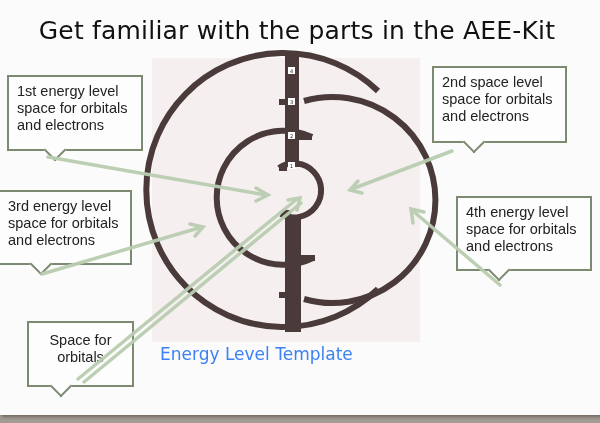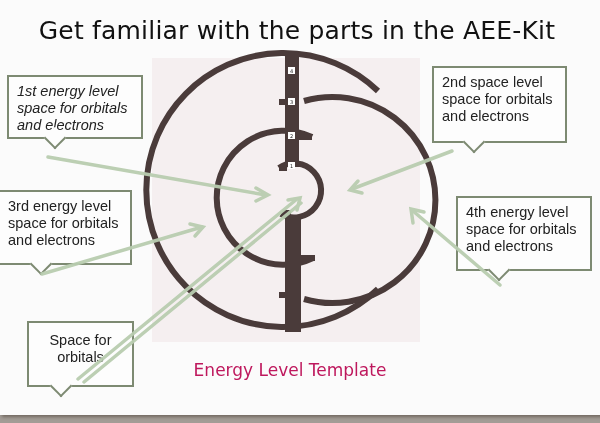--- a/index.html
+++ b/index.html
@@ -2,22 +2,22 @@
 <html><head>
 <meta charset="utf-8">
 <style>
   html, body { margin: 0; padding: 0; }
   body { width: 600px; height: 423px; background: #a39c96; position: relative; overflow: hidden; }
   .slide { position: absolute; left: 0; top: 0; width: 594px; height: 415px; background: #fbfbfb;
            box-shadow: 2px 2px 3px rgba(80,70,60,0.6); overflow: hidden; padding-left: 8px; }
   .title { position: absolute; left: 0; top: 16px; width: 594px; text-align: center;
            font-family: "DejaVu Sans", sans-serif; font-size: 25px; color: #111; letter-spacing: 0.2px; }
   .photo { position: absolute; left: 152px; top: 58px; width: 268px; height: 284px; background: #f5eff0; }
-  .caption { position: absolute; left: 160px; top: 360px; width: 260px; text-align: center;
-             font-family: "DejaVu Sans", sans-serif; font-size: 17px; color: #be185d; }
+  .caption { position: absolute; left: 160px; top: 344px; width: 260px; 
+             font-family: "DejaVu Sans", sans-serif; font-size: 17px; color: #3b82f6; }
   .callout { position: absolute; border: 2px solid #7d8a72; background: #fdfdfd; box-sizing: border-box;
              font-family: "Liberation Sans", sans-serif; font-size: 14.5px; line-height: 17px; color: #222;
              padding: 6px 8px; }
   .callout .tail { position: absolute; bottom: -9px; width: 14px; height: 14px; background: #fdfdfd;
              border-right: 2px solid #7d8a72; border-bottom: 2px solid #7d8a72; transform: rotate(45deg); }
   .callout.center { text-align: center; margin-top: 16px; }
   svg.overlay { position: absolute; left: 0; top: 0; }
 </style>
 </head>
 <body>
@@ -58,21 +58,21 @@
       <text x="291.5" y="104">3</text>
       <rect x="288" y="132" width="7" height="7" fill="#fff"></rect>
       <text x="291.5" y="138">2</text>
       <rect x="288" y="162" width="7" height="7" fill="#fff"></rect>
       <text x="291.5" y="168">1</text>
     </g>
   </svg>
 
   <div class="caption">Energy Level Template</div>
 
-  <div class="callout" style="left:7px; top:75px; width:136px; height:64px;font-style:italic;">
+  <div class="callout" style="left:7px; top:75px; width:136px; height:76px;">
     <div>1st energy level</div>
     <div>space for orbitals</div>
     <div>and electrons</div>
     <span class="tail" style="left:38px;"></span>
   </div>
 
   <div class="callout" style="left:432px; top:66px; width:135px; height:77px;">
     <div>2nd space level</div>
     <div>space for orbitals</div>
     <div>and electrons</div>

